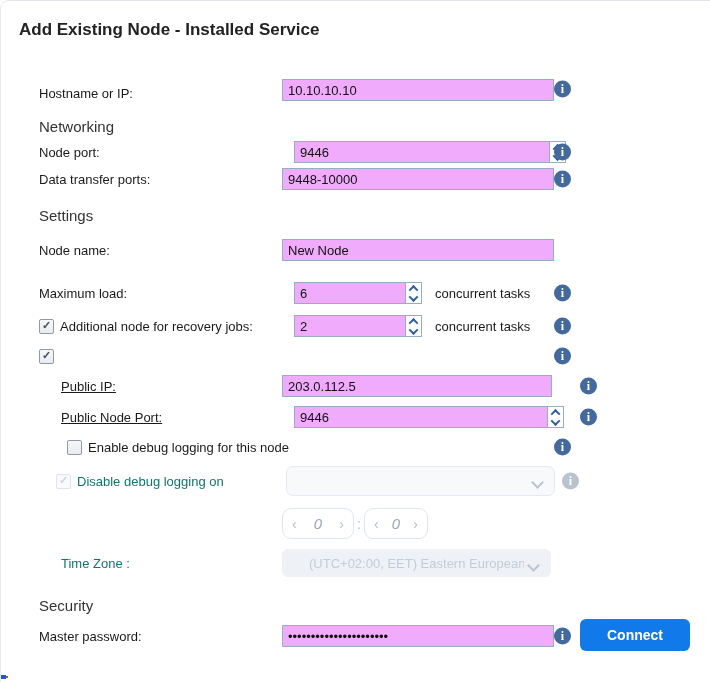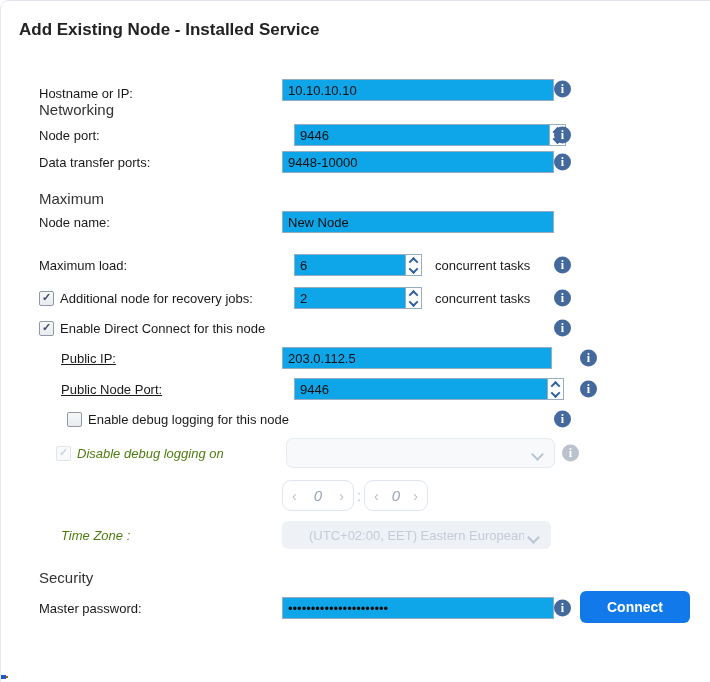--- a/index.html
+++ b/index.html
@@ -8,31 +8,31 @@
     background:#fff;font-family:"Liberation Sans",sans-serif;color:#1a1a1a;
   }
   .panel{
     position:absolute;inset:0;background:#fff;
     border-top:1px solid #e4e2ee;border-left:1px solid #e7e7ef;
     border-top-left-radius:9px;
   }
   .title{font-size:17px;color:#222;margin:19px 0 0 18px;font-weight:700;}
   .form{position:relative;margin-left:38px;width:660px;}
   .heading{font-size:15px;color:#333;font-weight:400;}
-  .h-networking{}
+  .h-networking{margin-top:17px;}
   .h-settings{margin-top:16px;}
   .h-security{margin-top:20px;}
   .row{position:relative;display:flex;align-items:center;min-height:24px;}
   .lbl{font-size:13px;color:#1a1a1a;width:243px;flex:0 0 auto;}
   .lbl.after-cb{width:auto;}
   .row.indent .lbl{margin-left:22px;width:221px;text-decoration:underline;}
   .row.indent2{padding-left:17px;}
   .inp{
     box-sizing:border-box;width:272px;height:22px;border:1px solid #96adc4;
-    font:13px "Liberation Sans",sans-serif;color:#111;padding:1px 5px;background:#0ea5e9;outline:none;
+    font:13px "Liberation Sans",sans-serif;color:#111;padding:1px 5px;background:#f0abfc;outline:none;
   }
   .inp.wide-ind{width:270px;}
   .inp.narrow{width:128px;}
   .spinwrap{position:relative;display:inline-block;padding-left:12px;}
   .spinwrap .inp{padding-right:20px;}
   .spin{
     position:absolute;right:1px;top:1px;bottom:1px;width:15px;background:#fff;
     border-left:1px solid #96adc4;display:flex;flex-direction:column;
   }
   .sbtn{flex:1;display:flex;align-items:center;justify-content:center;cursor:default;}
@@ -48,21 +48,21 @@
   .info.c-main{left:515px;}
   .info.c-ind{left:541px;}
   .info.dis{background:#b9c2cd;left:523px;}
   .cb{
     width:13px;height:13px;border:1px solid #8f9aa6;border-radius:2px;
     background:linear-gradient(#f7f7f7,#e8ecf0);
     display:inline-flex;align-items:center;justify-content:center;margin-right:6px;flex:0 0 auto;
   }
   .cb .mark{font-size:11px;line-height:1;color:#3f5065;font-weight:bold;transform:translateY(-1px);}
   .cb[data-checked="false"] .mark{visibility:hidden;}
-  .row.disabled .lbl,.row.disabled .suffix{color:#4d7c0f;font-style:italic;}
+  .row.disabled .lbl,.row.disabled .suffix{color:#0f766e;}
   .row.disabled .cb{border-color:#dfe5ec;background:#f8fafc;}
   .row.disabled .cb .mark{color:#ccd5e0;}
   .ddl{
     box-sizing:border-box;width:269px;height:30px;border:1px solid #e5eaf1;border-radius:7px;
     background:#f7f9fb;display:flex;align-items:center;justify-content:center;position:relative;
     font-size:13px;color:#c3ccd8;margin-left:243px;
   }
   .ddl .ddtext{max-width:215px;overflow:hidden;white-space:nowrap;}
   .ddl .ddchev{
     position:absolute;right:12px;top:11px;width:7px;height:7px;
@@ -82,21 +82,21 @@
   .btn-connect{
     position:absolute;left:541px;top:-5px;width:110px;height:32px;border:none;border-radius:6px;
     background:#1279ea;color:#fff;font:bold 14px "Liberation Sans",sans-serif;cursor:pointer;
   }
   .artifact{position:absolute;left:0;bottom:3px;width:5px;height:4px;background:#2458c6;}
   .artifact:after{content:"";position:absolute;left:5px;top:1px;width:2px;height:2px;background:#b05a1a;}
   
   .r-hostname{margin-top:37px;align-items:flex-end;}
   .r-nodeport{margin-top:5px;}
   .r-datatransfer{margin-top:3px;}
-  .r-nodename{margin-top:3px;}
+  .r-nodename{margin-top:14px;}
   .r-maxload{margin-top:19px;}
   .r-addload{margin-top:9px;}
   .r-directconnect{margin-top:6px;}
   .r-publicip{margin-top:6px;}
   .r-publicport{margin-top:7px;}
   .r-debug{margin-top:6px;padding-left:28px;}
   .r-disabledebug{margin-top:6px;min-height:32px;}
   .r-steppers{margin-top:11px;min-height:31px;}
   .r-timezone{margin-top:10px;min-height:28px;}
   .r-password{margin-top:10px;}
@@ -132,21 +132,21 @@
       </span>
       <span class="info c-main">i</span>
     </div>
 
     <div class="row r-datatransfer">
       <span class="lbl">Data transfer ports:</span>
       <input class="inp" type="text" value="9448-10000" style="">
       <span class="info c-main">i</span>
     </div>
 
-    <div class="heading h-settings">Maximum</div>
+    <div class="heading h-settings">Settings</div>
 
     <div class="row r-nodename">
       <span class="lbl">Node name:</span>
       <input class="inp" type="text" value="New Node" style="">
     </div>
 
     <div class="row r-maxload">
       <span class="lbl">Maximum load:</span>
       <span class="spinwrap">
         <input class="inp narrow" type="text" value="6" style="">
@@ -182,21 +182,20 @@
         </span>
       </span>
       <span class="suffix">concurrent tasks</span>
       <span class="info c-main">i</span>
     </div>
 
     <div class="row r-directconnect">
       <span class="cb" data-checked="true">
           <span class="mark">✓</span>
         </span>
-      <span class="lbl after-cb">Enable Direct Connect for this node</span>
       <span class="info c-main">i</span>
     </div>
 
     <div class="row indent r-publicip">
       <span class="lbl">Public IP:</span>
       <input class="inp wide-ind" type="text" value="203.0.112.5" style="">
       <span class="info c-ind">i</span>
     </div>
 
     <div class="row indent r-publicport">

